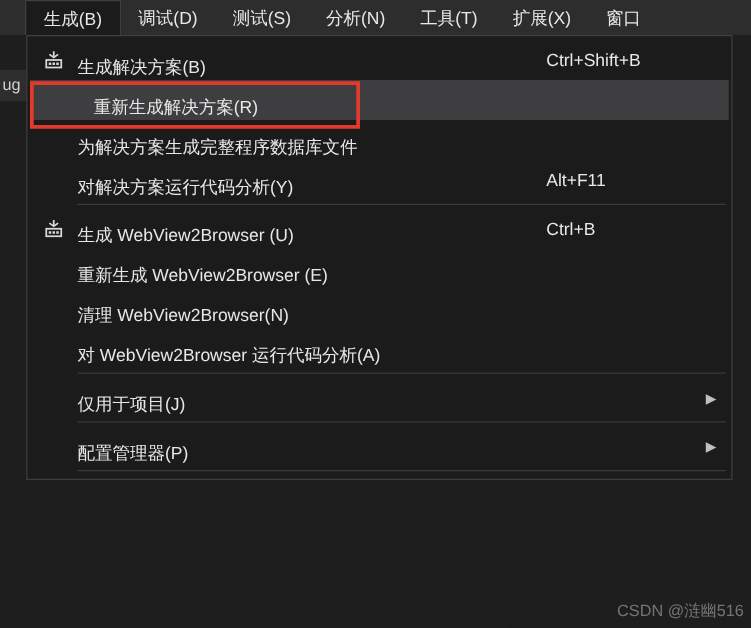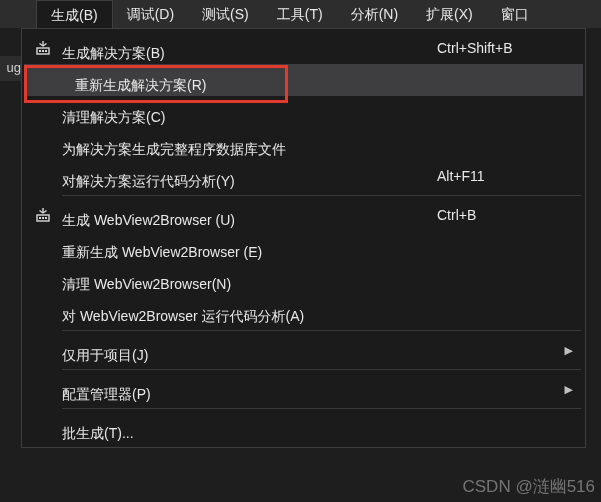--- a/index.html
+++ b/index.html
@@ -10,42 +10,42 @@
     font-size: 14px;
     color: #f0f0f0;
     overflow: hidden;
     position: relative;
   }
   .menubar {
     display: flex;
     background: #2d2d2d;
     height: 28px;
     align-items: stretch;
-    padding-left: 36px;
+    padding-left: 20px;
   }
   .menubar-item {
     padding: 4px 14px;
     color: #e8e8e8;
     cursor: default;
     line-height: 20px;
   }
   .menubar-item.active {
     background: #1b1b1c;
     border: 1px solid #3f3f3f;
     border-bottom: none;
   }
   .left-fragment {
     position:absolute;
     left:0; top:56px;
     width:21px; height:25px;
     background:#2d2d2d;
     color:#d0d0d0;
     font-size:13px;
     line-height:24px;
-    text-align:right;
+    text-align:left;
     padding-left:2px;
   }
   .dropdown {
     position: absolute;
     left: 21px; top: 28px;
     width: 565px;
     background: #1b1b1c;
     border: 1px solid #3f3f3f;
     padding: 3px 2px;
   }
@@ -71,34 +71,34 @@
   }
   .red-box {
     position:absolute;
     border: 3px solid #e23a2c;
     pointer-events:none;
   }
   .watermark {
     position:absolute;
     right:6px; bottom:4px;
     color: rgba(220,220,220,0.45);
-    font-size:17px;
+    font-size:13px;
     font-family: sans-serif;
   }
   .build-icon svg { display:block; }
 </style>
 </head>
 <body>
 
 <div class="menubar">
     <div class="menubar-item active">生成(B)</div>
     <div class="menubar-item">调试(D)</div>
     <div class="menubar-item">测试(S)</div>
+    <div class="menubar-item">分析(N)</div>
     <div class="menubar-item">工具(T)</div>
-    <div class="menubar-item">分析(N)</div>
     <div class="menubar-item">扩展(X)</div>
     <div class="menubar-item">窗口</div>
   </div>
 <div class="left-fragment">ug</div>
 <div class="dropdown">
     <div class="menu-row">
       <span class="icon-cell build-icon">
         <svg width="16" height="16" viewBox="0 0 16 16">
           <path d="M8 1 L8 5" stroke="#d8d8d8" stroke-width="1.4"></path>
           <path d="M4.5 3.5 L8 6 L11.5 3.5" fill="none" stroke="#d8d8d8" stroke-width="1.4"></path>
@@ -108,26 +108,20 @@
           <rect x="10" y="10" width="2" height="2" fill="#d8d8d8"></rect>
         </svg>
       </span>
       <span class="label-cell">生成解决方案(B)</span>
       <span class="shortcut-cell">Ctrl+Shift+B</span>
       <span class="sub-cell"></span>
     </div>
     <div class="menu-row hover">
       <span class="icon-cell build-icon"></span>
       <span class="label-cell">重新生成解决方案(R)</span>
-      <span class="shortcut-cell"></span>
-      <span class="sub-cell"></span>
-    </div>
-    <div class="menu-row">
-      <span class="icon-cell build-icon"></span>
-      <span class="label-cell">清理解决方案(C)</span>
       <span class="shortcut-cell"></span>
       <span class="sub-cell"></span>
     </div>
     <div class="menu-row">
       <span class="icon-cell build-icon"></span>
       <span class="label-cell">为解决方案生成完整程序数据库文件</span>
       <span class="shortcut-cell"></span>
       <span class="sub-cell"></span>
     </div>
     <div class="menu-row">
@@ -178,21 +172,15 @@
       <span class="sub-cell">▶</span>
     </div>
     <div class="separator"></div>
     <div class="menu-row">
       <span class="icon-cell build-icon"></span>
       <span class="label-cell">配置管理器(P)</span>
       <span class="shortcut-cell"></span>
       <span class="sub-cell">▶</span>
     </div>
     <div class="separator"></div>
-    <div class="menu-row">
-      <span class="icon-cell build-icon"></span>
-      <span class="label-cell">批生成(T)...</span>
-      <span class="shortcut-cell"></span>
-      <span class="sub-cell"></span>
-    </div>
   </div>
 <div class="red-box" style="left: 24px; top: 65px; width: 264px; height: 38px;"></div>
 <div class="watermark">CSDN @涟幽516</div>
 
 </body></html>

